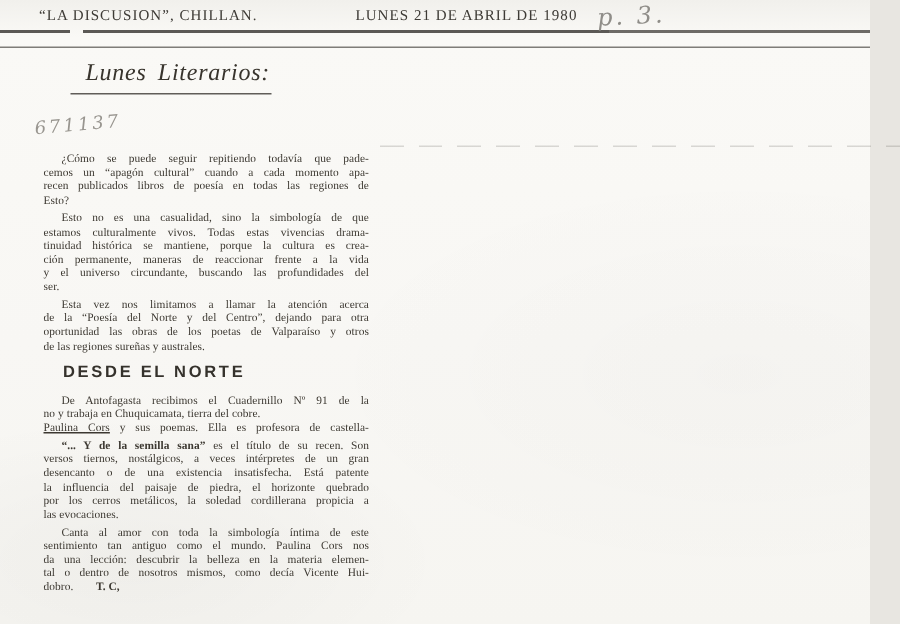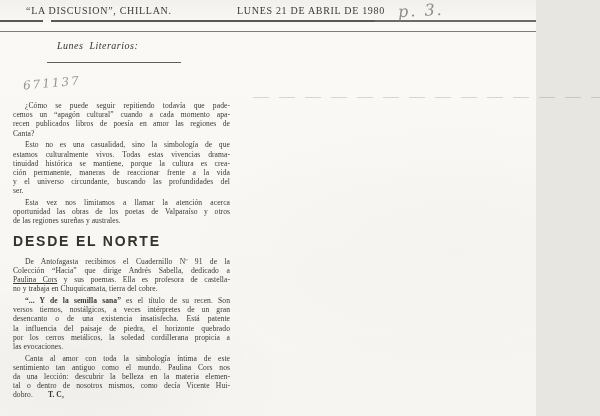--- a/index.html
+++ b/index.html
@@ -3,21 +3,21 @@
 <meta charset="utf-8">
 <style>
   html,body{margin:0;padding:0;}
   body{
     width:600px;height:416px;
     font-family:"Liberation Serif", serif;
     background:#e8e6e1;
     overflow:hidden;
   }
   .scan{
-    position:relative;width:536px;height:416px;
+    position:relative;width:580px;height:416px;
     background:
       radial-gradient(ellipse 420px 200px at 85% 60%, rgba(0,0,0,0.015), transparent 70%),
       radial-gradient(ellipse 300px 140px at 15% 90%, rgba(0,0,0,0.03), transparent 70%),
       linear-gradient(180deg,#f1f0ec 0%, #faf9f6 6%, #f8f7f4 55%, #f6f5f1 100%);
   }
   
   .masthead span{position:absolute;font-size:10px;letter-spacing:0.7px;color:#3d3a35;}
   .mh-source{left:26px;top:5px;}
   .mh-date{left:237px;top:5px;}
   .hw{
@@ -38,48 +38,48 @@
   .rule{position:absolute;left:0;right:0;}
   .rule1{top:20px;height:2px;background:linear-gradient(90deg,#403d39 0 8%, transparent 8% 9.5%, #403d39 9.5% 70%, #55524d 70% 100%);opacity:.85;}
   .rule2{top:30.5px;height:1.2px;background:#56534e;opacity:.75;}
   .faint-rule{
     position:absolute;top:97px;left:253px;width:347px;height:1px;
     background:repeating-linear-gradient(90deg, rgba(60,58,52,.18) 0 16px, transparent 16px 26px);
   }
   
   .kicker{
     position:absolute;left:57px;top:40px;
-    font-style:italic;font-size:10px;color:#38342d;
+    font-style:italic;font-size:16px;color:#38342d;
     letter-spacing:0.5px;word-spacing:3px;text-align:right;
   }
   .kicker-underline{position:absolute;left:47px;top:61.5px;width:134px;height:1.3px;background:#45423d;opacity:.85;}
   .headline{
     position:absolute;left:73px;top:63px;margin:0;
     font-family:"Liberation Serif", serif;
     font-style:italic;font-weight:bold;
     font-size:34px;line-height:1;color:#33302b;
     letter-spacing:0.5px;word-spacing:14px;
     white-space:nowrap;
   }
   
-  .article-body{position:absolute;left:13px;top:101px;width:217px;}
+  .article-body{position:absolute;left:29px;top:101px;width:217px;}
   .para{margin:0 0 2.5px 0;}
   .line{
     font-size:7.6px;line-height:9.2px;color:#3c3831;
     text-align:justify;text-align-last:justify;
     letter-spacing:0.05px;
   }
   .line.last{text-align-last:left;}
   .para .line:first-child{text-indent:12px;}
   .line .b{font-weight:bold;}
   .line .u{text-decoration:underline;text-underline-offset:1px;}
   .sec-heading{
-    margin:7px 0 8px 0;
+    margin:7px 0 8px 13px;
     font-family:"Liberation Sans", sans-serif;
-    font-weight:bold;font-size:14px;letter-spacing:1.8px;
+    font-weight:bold;font-size:11px;letter-spacing:1.8px;
     color:#35322c;
   }
 </style>
 </head>
 <body>
 
 <div class="scan">
 
   <div class="masthead">
     <span class="mh-source">“LA DISCUSION”, CHILLAN.</span>
@@ -96,44 +96,44 @@
   <span class="hw hw-id">671137</span>
 
 
   <div class="faint-rule"></div>
 
   <div class="article-body">
     <div>
         <div class="para">
           <div class="line"><span>¿Cómo se puede seguir repitiendo todavía que pade-</span></div>
           <div class="line"><span>cemos un “apagón cultural” cuando a cada momento apa-</span></div>
-          <div class="line"><span>recen publicados libros de poesía en amor las regiones de</span></div>
-          <div class="line last"><span>Canta?</span></div>
+          <div class="line"><span>recen publicados libros de poesía en todas las regiones de</span></div>
+          <div class="line last"><span>Esto?</span></div>
         </div>
         <div class="para">
           <div class="line"><span>Esto no es una casualidad, sino la simbología de que</span></div>
           <div class="line"><span>estamos culturalmente vivos. Todas estas vivencias drama-</span></div>
           <div class="line"><span>tinuidad histórica se mantiene, porque la cultura es crea-</span></div>
           <div class="line"><span>ción permanente, maneras de reaccionar frente a la vida</span></div>
           <div class="line"><span>y el universo circundante, buscando las profundidades del</span></div>
           <div class="line last"><span>ser.</span></div>
         </div>
         <div class="para">
           <div class="line"><span>Esta vez nos limitamos a llamar la atención acerca</span></div>
+          <div class="line"><span>de la “Poesía del Norte y del Centro”, dejando para otra</span></div>
           <div class="line"><span>oportunidad las obras de los poetas de Valparaíso y otros</span></div>
           <div class="line last"><span>de las regiones sureñas y australes.</span></div>
         </div>
       </div>
     <h2 class="sec-heading">DESDE EL NORTE</h2>
     <div>
         <div class="para">
           <div class="line"><span>De Antofagasta recibimos el Cuadernillo Nº 91 de la</span></div>
-          <div class="line"><span>Colección “Hacia” que dirige Andrés Sabella, dedicado a</span></div>
+          <div class="line last"><span>no y trabaja en Chuquicamata, tierra del cobre.</span></div>
           <div class="line"><span class="u">Paulina Cors</span><span> y sus poemas. Ella es profesora de castella-</span></div>
-          <div class="line last"><span>no y trabaja en Chuquicamata, tierra del cobre.</span></div>
         </div>
         <div class="para">
           <div class="line"><span class="b">“... Y de la semilla sana”</span><span> es el título de su recen. Son</span></div>
           <div class="line"><span>versos tiernos, nostálgicos, a veces intérpretes de un gran</span></div>
           <div class="line"><span>desencanto o de una existencia insatisfecha. Está patente</span></div>
           <div class="line"><span>la influencia del paisaje de piedra, el horizonte quebrado</span></div>
           <div class="line"><span>por los cerros metálicos, la soledad cordillerana propicia a</span></div>
           <div class="line last"><span>las evocaciones.</span></div>
         </div>
         <div class="para">

